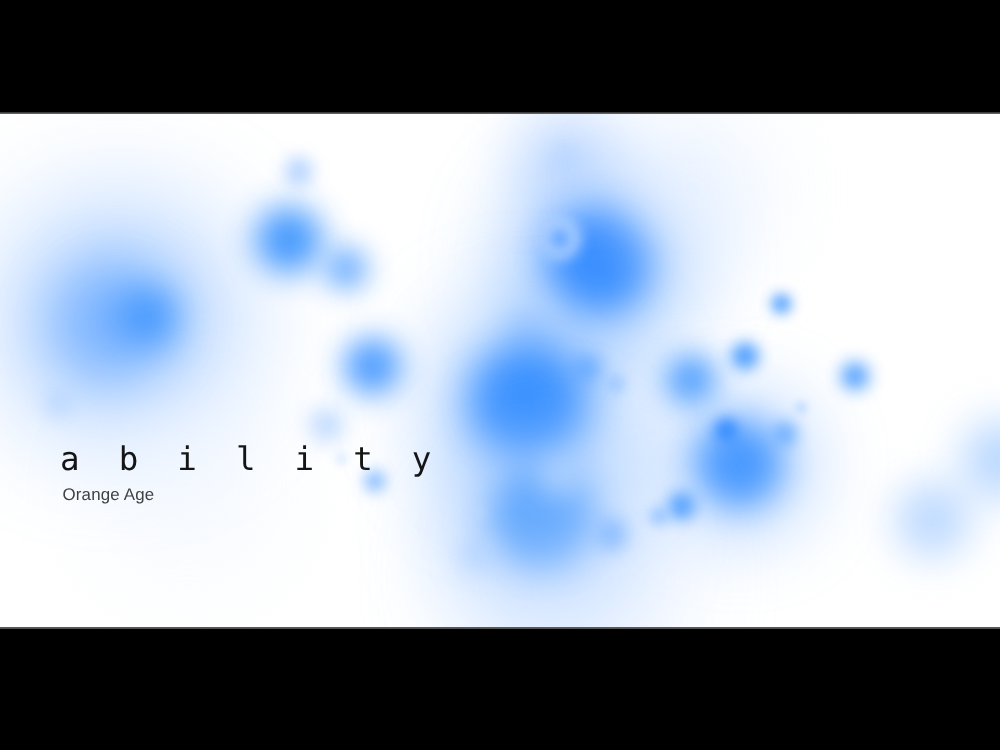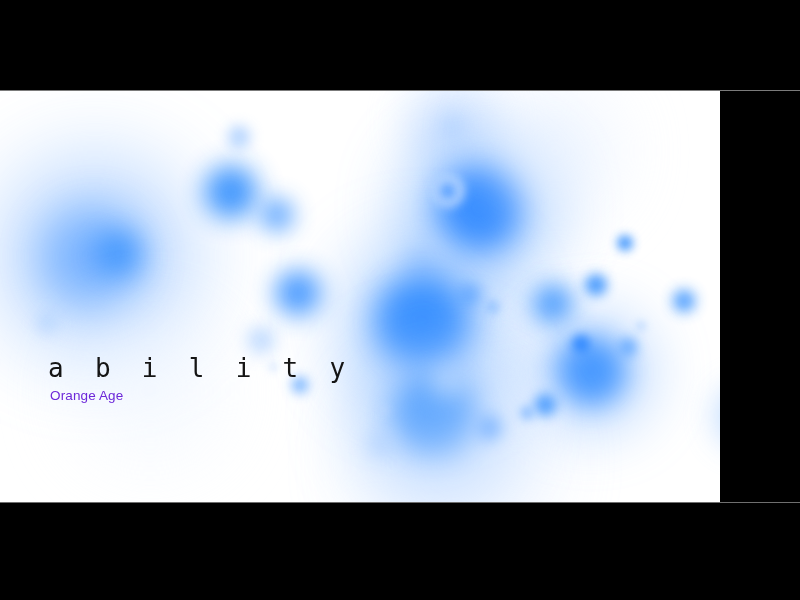--- a/index.html
+++ b/index.html
@@ -49,21 +49,21 @@
     width: 100%;
     height: 1px;
     background: #6f6f6f;
   }
 
   
   #panel {
     position: absolute;
     left: 0;
     top: 91px;
-    width: 720px;
+    width: 800px;
     height: 411px;
     background: #ffffff;
     overflow: hidden;
     z-index: 10;
   }
 
   #bokeh-layer {
     position: absolute;
     left: 0; top: 0;
     width: 800px;
@@ -91,21 +91,21 @@
     color: #151515;
     white-space: nowrap;
     margin: 0;
     font-weight: 400;
   }
   #subtitle {
     font-family: "Liberation Sans", sans-serif;
     font-size: 13.5px;
     line-height: 16px;
     letter-spacing: 0.01em;
-    color: #6d28d9;
+    color: #404040;
     margin: 5px 0 0 2px;
     white-space: nowrap;
     font-weight: 400;
   }
 </style>
 </head>
 <body>
 
 <div id="stage">
 

